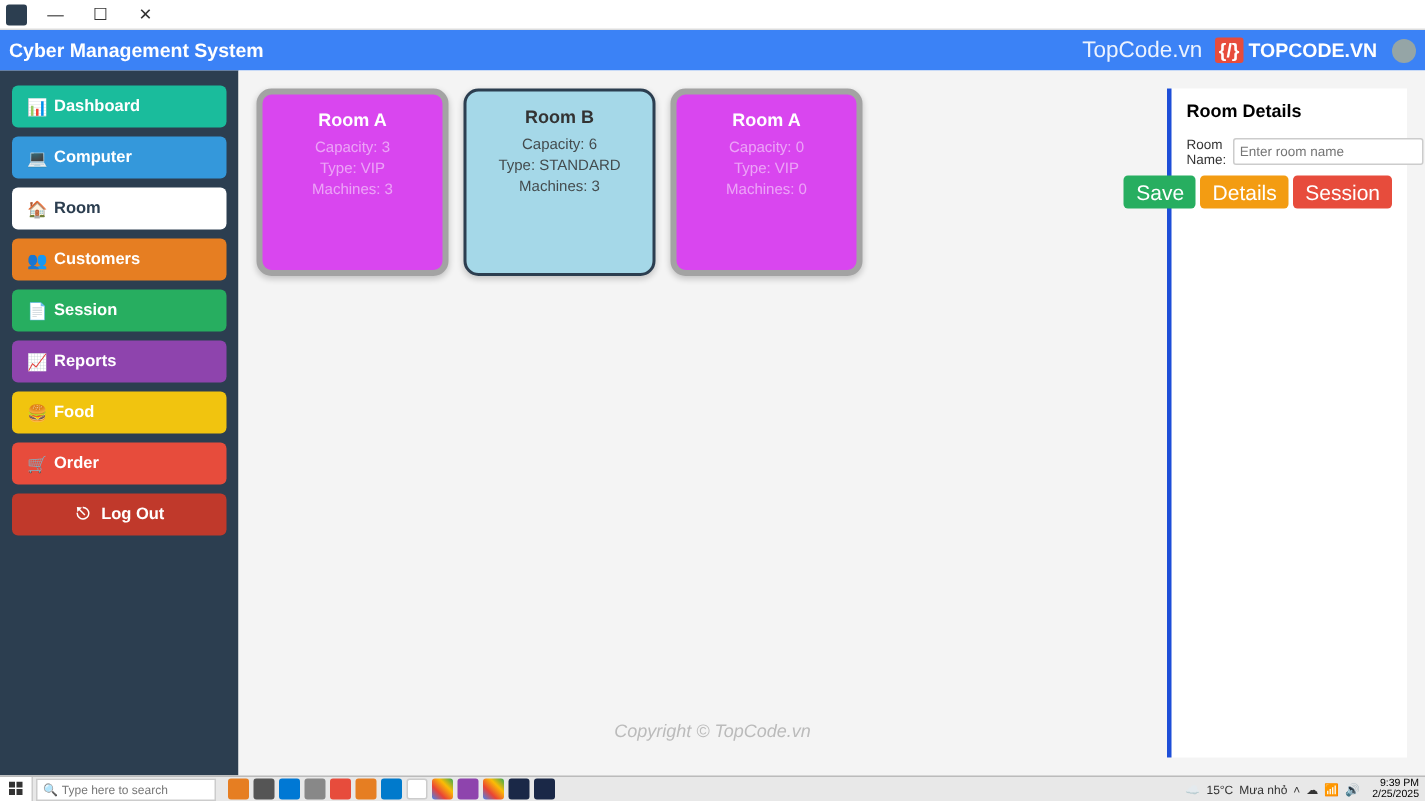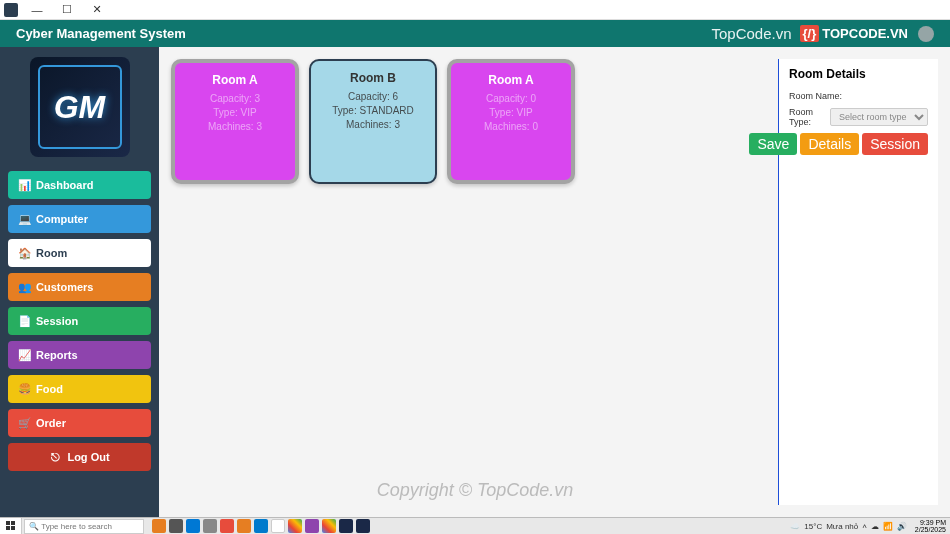--- a/index.html
+++ b/index.html
@@ -1,21 +1,21 @@
 <!DOCTYPE html>
 <html><head>
 <meta charset="utf-8">
 <style>
 *{margin:0;padding:0;box-sizing:border-box;font-family:"Segoe UI",Arial,sans-serif}
 body{width:950px;height:534px;background:#fff;overflow:hidden;position:relative}
 .titlebar{height:20px;background:#fff;border-bottom:1px solid #ddd;display:flex;align-items:center;font-size:10px;color:#333}
 .titlebar .icon{width:14px;height:14px;margin:0 4px;background:#2c3e50;border-radius:2px}
 .titlebar .title{flex:1}
 .titlebar .winbtn{width:30px;text-align:center;cursor:pointer;font-size:11px}
-.header{height:27px;background:#0f766e;color:#fff;display:flex;align-items:center;padding:0 16px}
+.header{height:27px;background:#3b82f6;color:#fff;display:flex;align-items:center;padding:0 6px}
 .header .apptitle{font-size:13px;font-weight:700;flex:1}
 .header .brand{font-size:15px;opacity:.9;margin-right:8px}
 .header .logo-wm{display:flex;align-items:center;gap:3px;font-weight:700;font-size:13px;margin-right:10px}
 .header .logo-wm .redbox{background:#e74c3c;color:#fff;padding:1px 3px;border-radius:2px}
 .header .usericon{width:16px;height:16px;border-radius:50%;background:#95a5a6}
 .main{display:flex;height:470px}
 .sidebar{width:159px;background:#2c3e50;padding:10px 8px;display:flex;flex-direction:column;gap:6px;align-items:center}
 .sidebar .logo{width:100px;height:100px;background:linear-gradient(135deg,#0a1628,#1a2847);border-radius:8px;margin-bottom:8px;display:flex;align-items:center;justify-content:center;position:relative}
 .sidebar .logo::before{content:"";position:absolute;inset:8px;border:2px solid #3498db;border-radius:6px}
 .sidebar .logo span{color:#fff;font-size:32px;font-weight:700;font-style:italic;text-shadow:0 0 8px #3498db}
@@ -31,31 +31,31 @@
 .nb-order{background:#e74c3c}
 .nb-logout{background:#c0392b;text-align:center;justify-content:center}
 .content{flex:1;background:#f4f4f4;padding:12px;display:flex;gap:0}
 .rooms{flex:1;display:flex;gap:10px;align-items:flex-start;flex-wrap:wrap}
 .card{width:128px;height:125px;border-radius:10px;padding:10px 6px;text-align:center;color:#fff;cursor:pointer;box-shadow:0 2px 4px rgba(0,0,0,.2)}
 .card-purple{background:#d946ef;border:4px solid #a3a3a3}
 .card-selected{background:#a5d8e8;border:2px solid #2c3e50;color:#333}
 .card .rtitle{font-weight:700;font-size:12px;margin-bottom:6px}
 .card .rline{font-size:10px;margin:3px 0;opacity:.5}
 .card-selected .rline{opacity:.85}
-.details{width:160px;background:#fff;padding:8px 10px;font-size:10px;border-left:1px solid #1d4ed8}
+.details{width:160px;background:#fff;padding:8px 10px;font-size:10px;border-left:3px solid #1d4ed8}
 .details h3{font-size:12px;margin-bottom:10px}
 .details .row{display:flex;align-items:center;margin-bottom:6px;gap:4px}
 .details .row label{width:56px;font-size:9px;color:#333}
 .details .row input,.details .row select{flex:1;font-size:9px;padding:2px 4px;border:1px solid #ccc;border-radius:2px;height:18px;color:#888}
 .details .btns{display:flex;gap:3px;margin-top:6px;justify-content:flex-end}
 .details .btns button{font-size:14px;padding:3px 8px;border:none;border-radius:3px;color:#fff;cursor:pointer}
 .b-save{background:#27ae60}
 .b-cancel{background:#f39c12}
 .b-delete{background:#e74c3c}
-.watermark{position:absolute;top:480px;left:0;right:0;text-align:center;font-size:18px;color:#bbb;pointer-events:none;font-style:italic}
+.watermark{position:absolute;top:480px;left:0;right:0;text-align:center;font-size:12px;color:#bbb;pointer-events:none;font-style:italic}
 .taskbar{position:absolute;bottom:0;left:0;right:0;height:17px;background:#e8e8e8;border-top:1px solid #bbb;display:flex;align-items:center;font-size:8px}
 .taskbar .start{width:22px;height:17px;background:#fff;display:flex;align-items:center;justify-content:center;border-right:1px solid #ccc}
 .taskbar .search{flex:0 0 120px;background:#fff;height:15px;margin:0 2px;display:flex;align-items:center;padding:0 4px;color:#777;border:1px solid #ccc}
 .taskbar .ticons{display:flex;gap:3px;margin-left:6px}
 .taskbar .ticons span{width:14px;height:14px;background:#555;border-radius:2px;display:inline-block}
 .taskbar .spacer{flex:1}
 .taskbar .tray{display:flex;align-items:center;gap:4px;padding:0 4px;font-size:8px;color:#333}
 .taskbar .clock{text-align:right;line-height:1;font-size:7px;padding:0 4px}
 </style>
 </head>
@@ -73,23 +73,20 @@
   <div class="brand">TopCode.vn</div>
   <div class="logo-wm">
     <span class="redbox">{/}</span>
     <span>TOPCODE.VN</span>
   </div>
   <div class="usericon"></div>
 </div>
 
 <div class="main">
   <div class="sidebar">
-    <div class="logo">
-      <span>GM</span>
-    </div>
     <button class="navbtn nb-dashboard">
         <span class="ico">📊</span>
         <span>Dashboard</span>
       </button>
     <button class="navbtn nb-computer">
         <span class="ico">💻</span>
         <span>Computer</span>
       </button>
     <button class="navbtn nb-room">
         <span class="ico">🏠</span>
@@ -140,24 +137,21 @@
         <div class="rline">Capacity: 0</div>
         <div class="rline">Type: VIP</div>
         <div class="rline">Machines: 0</div>
       </div>
     </div>
 
     <div class="details">
       <h3>Room Details</h3>
       <div class="row">
         <label>Room Name:</label>
-      </div>
-      <div class="row">
-        <label>Room Type:</label>
-        <select><option>Select room type</option></select>
+        <input placeholder="Enter room name" style="">
       </div>
       <div class="btns">
         <button class="b-save">Save</button>
         <button class="b-cancel">Details</button>
         <button class="b-delete">Session</button>
       </div>
     </div>
   </div>
 </div>
 

